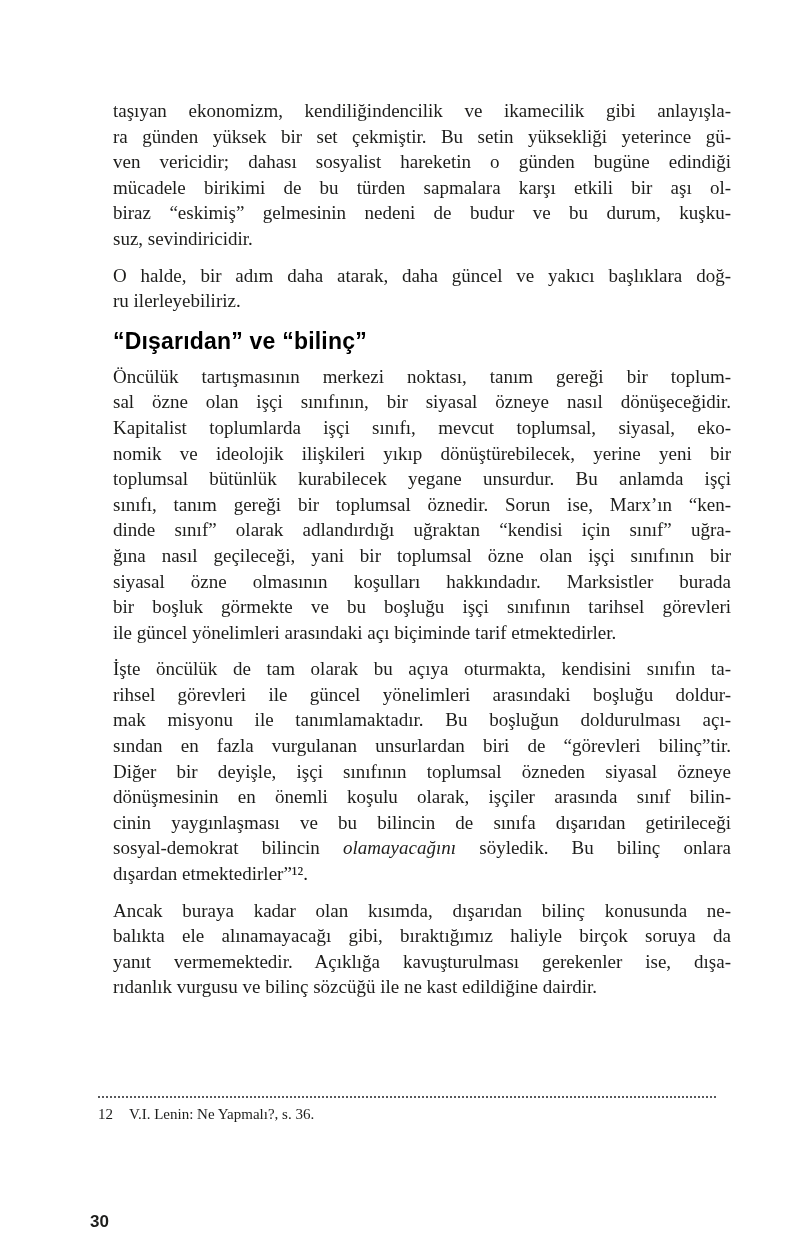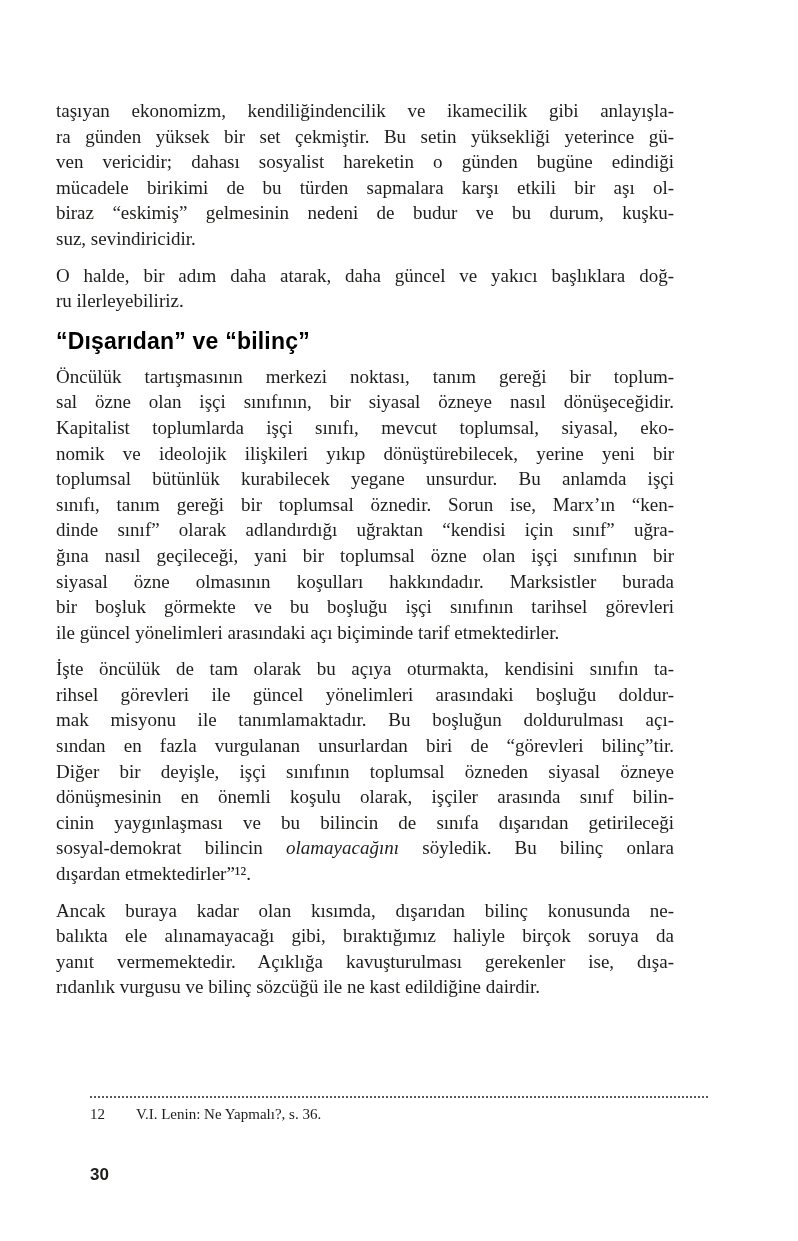--- a/index.html
+++ b/index.html
@@ -7,21 +7,21 @@
   body {
     width: 798px; height: 1241px;
     font-family: "Liberation Serif", serif;
     color: #1d1d1b;
     position: relative;
     overflow: hidden;
   }
   .page {
     position: relative;
     width: 798px; height: 1241px;
-    padding: 98px 90px 0 56px;
+    padding: 98px 90px 0 113px;
     background: #ffffff;
   }
   .content { width: 618px; }
   .paragraph {
     font-size: 19px;
     line-height: 25.6px;
     margin-bottom: 11px;
   }
   .line {
     text-align: justify;
@@ -33,41 +33,41 @@
     font-family: "Liberation Sans", sans-serif;
     font-weight: 700;
     font-size: 23px;
     line-height: 26px;
     color: #000000;
     margin: 14px 0 10px 0;
     letter-spacing: 0.2px;
   }
   .footnote-area {
     position: absolute;
-    left: 90px;
+    left: 98px;
     width: 618px;
     top: 1096px;
   }
   .footnote-rule {
     height: 0;
     border-top: 2px dotted #58595b;
   }
   .footnote {
     padding-top: 7px;
     font-size: 15px;
     line-height: 19px;
     display: flex;
     color: #1d1d1b;
   }
   .fn-num { flex: 0 0 auto; margin-right: 16px; }
-  .fn-text { flex: 1 1 auto; margin-left: 15px; }
+  .fn-text { flex: 1 1 auto; }
   .page-number {
     position: absolute;
     left: 90px;
-    top: 1165px;
+    top: 1212px;
     font-family: "Liberation Sans", sans-serif;
     font-weight: 700;
     font-size: 17px;
     color: #1d1d1b;
   }
 </style>
 </head>
 <body>
 
 <div class="page">

